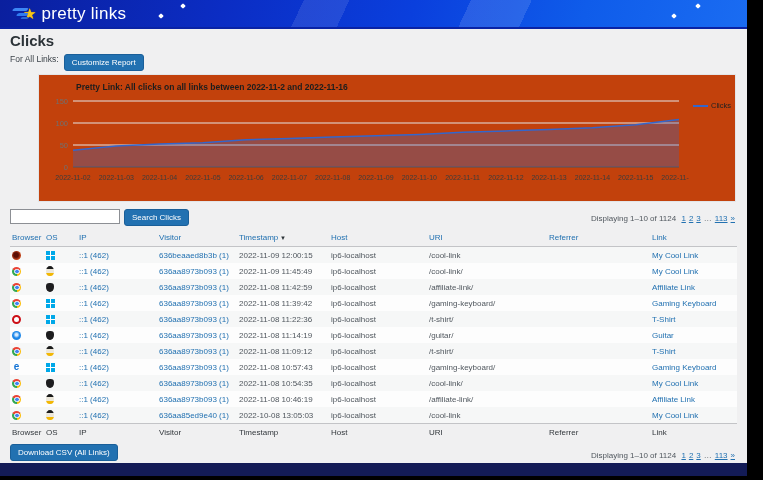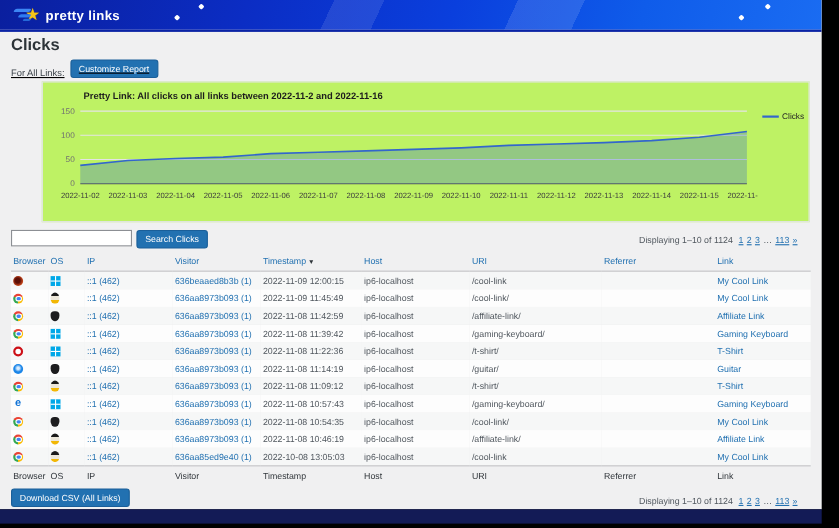--- a/index.html
+++ b/index.html
@@ -13,43 +13,43 @@
       border-bottom:2px solid #0a23a5;overflow:hidden;}
   .topbar::before{content:"";position:absolute;inset:0;background:
       linear-gradient(115deg,transparent 40%,rgba(255,255,255,.10) 40% 46%,transparent 46% 62%,rgba(255,255,255,.12) 62% 70%,transparent 70%);}
   .logo{position:absolute;left:10px;top:0;height:27px;display:flex;align-items:center;}
   .swoosh{position:relative;width:18px;height:13px;margin-right:-5px;}
   .swoosh i{position:absolute;right:0;background:#2f7bf0;border-radius:2px;transform:skewX(-35deg);}
   .swoosh i:nth-child(1){top:1px;width:15px;height:2.5px;background:#3d86f4;}
   .swoosh i:nth-child(2){top:5.5px;width:11px;height:2.5px;background:#2f7bf0;}
   .swoosh i:nth-child(3){top:10px;width:7px;height:2px;background:#2568d8;}
   .star{color:#f5c518;font-size:15px;line-height:15px;margin-right:5px;text-shadow:0 0 1px #c78d00;}
-  .logo-text{color:#fff;font-size:12px;font-weight:700;letter-spacing:.3px;}
+  .logo-text{color:#fff;font-size:17px;font-weight:400;letter-spacing:.3px;}
   .sp{position:absolute;width:4px;height:4px;background:#fff;transform:rotate(45deg);border-radius:1px;}
 
   
   .h1{position:absolute;left:10px;top:32px;font-size:15px;font-weight:600;color:#2c3338;}
-  .filter-row{position:absolute;left:10px;top:54px;display:flex;align-items:flex-end;gap:5px;text-decoration:underline;}
+  .filter-row{position:absolute;left:10px;top:54px;display:flex;align-items:flex-start;gap:5px;}
   .filter-label{font-size:8.5px;color:#3c434a;}
   .btn{display:inline-block;background:#2271b1;color:#fff;border:1px solid #1a5f99;border-radius:3px;
        font-size:8px;padding:3px 7px;cursor:pointer;}
 
   
-  .chart-card{position:absolute;left:38px;top:74px;width:698px;height:128px;background:#bef264;
+  .chart-card{position:absolute;left:38px;top:74px;width:698px;height:128px;background:#c2410c;
        border:1px solid #e3e5e8;box-sizing:border-box;}
   .chart-title{margin:7px 0 1px 37px;font-size:8.5px;font-weight:bold;color:#1d1d1d;}
   #chart-area{margin-left:0;}
   .legend{position:absolute;right:4px;top:26px;display:flex;align-items:center;gap:3px;}
   .legend-line{display:inline-block;width:15px;height:2px;background:#3366cc;}
   .legend-label{font-size:7.5px;color:#222;}
 
   
   .search-row{position:absolute;left:10px;top:209px;display:flex;align-items:flex-start;gap:4px;}
   .search-input{width:102px;height:13px;border:1px solid #8c8f94;background:#fff;font-size:8px;padding:0 3px;}
-  .pager{position:absolute;right:22px;font-size:8px;color:#50575e;white-space:nowrap;}
+  .pager{position:absolute;right:12px;font-size:8px;color:#50575e;white-space:nowrap;}
   .pager.top{top:214px;}
   .pager.bottom{top:451px;}
   .pager a{color:#2271b1;text-decoration:underline;margin-left:3px;cursor:pointer;}
   .pager .ell{margin-left:3px;color:#50575e;}
 
   
   table.clicks{position:absolute;left:10px;top:229px;width:727px;border-collapse:collapse;table-layout:fixed;}
   table.clicks th{font-size:8px;font-weight:normal;text-align:left;padding:4px 2px;color:#2271b1;
        border-bottom:1px solid #c3c4c7;cursor:pointer;}
   table.clicks tfoot th{color:#32373c;border-bottom:none;border-top:1px solid #c3c4c7;cursor:default;}

